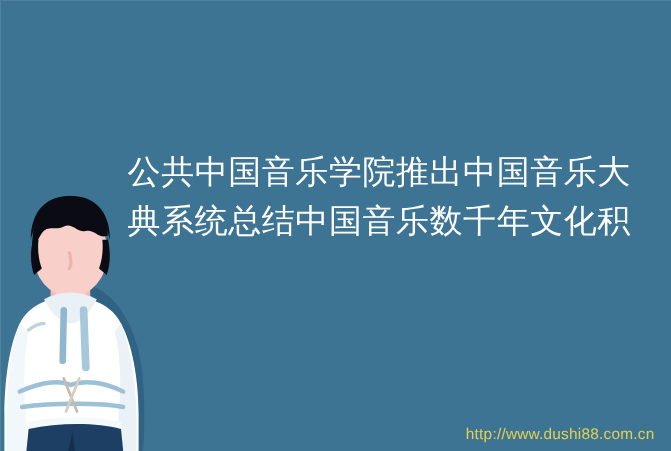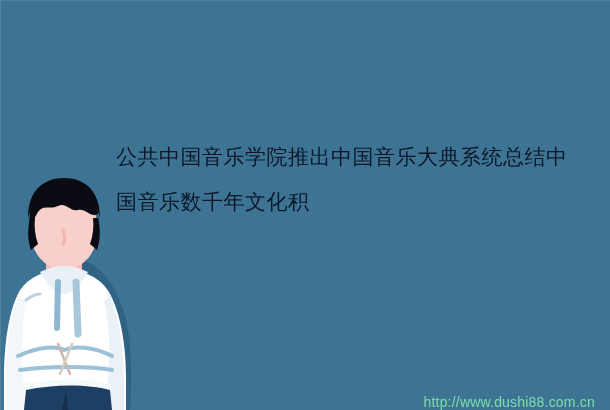--- a/index.html
+++ b/index.html
@@ -23,36 +23,36 @@
     pointer-events: none;
     box-shadow: inset 1px 1px 0 rgba(255,255,255,0.10);
   }
 
   
   .headline {
     position: absolute;
     left: 116px;
     top: 134px;
     width: 470px;
-    color: #0f172a;
-    font-size: 21px;
+    color: #ffffff;
+    font-size: 30px;
     line-height: 45px;
     letter-spacing: 0.5px;
     font-weight: 400;
     white-space: pre-wrap;
     word-break: break-all;
     z-index: 4;
   }
 
   
   .watermark {
     position: absolute;
     right: 15px;
-    bottom: 0;
-    color: #86efac;
+    bottom: 8px;
+    color: #fde047;
     opacity: 0.85;
     font-size: 14px;
     letter-spacing: 0.2px;
     z-index: 5;
   }
 
   
   .figure {
     position: absolute;
     left: 0;

